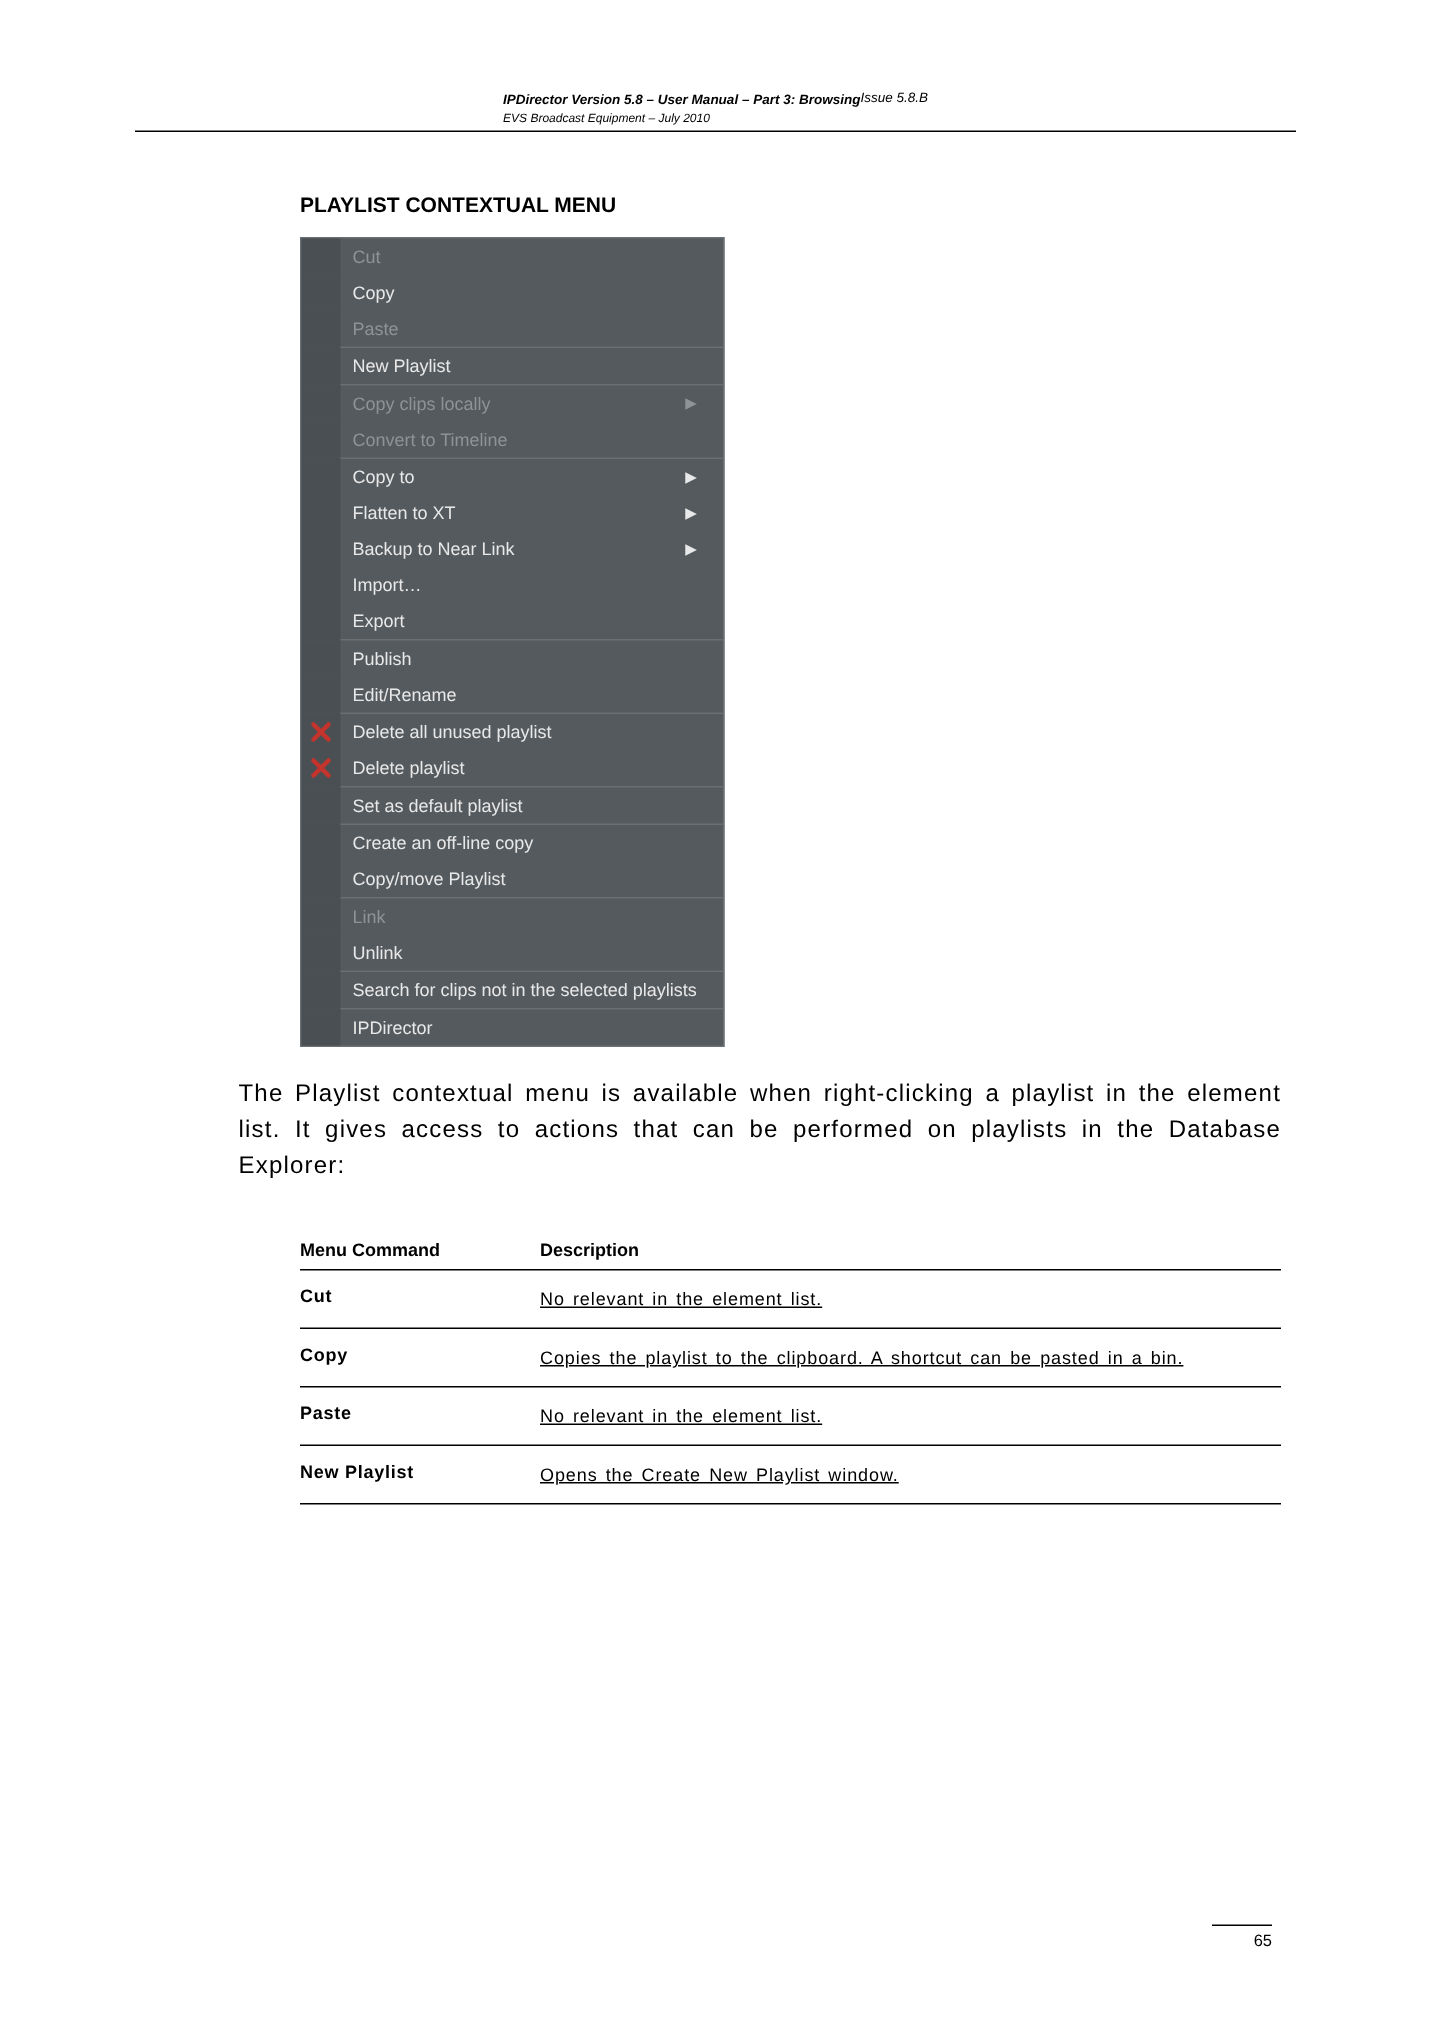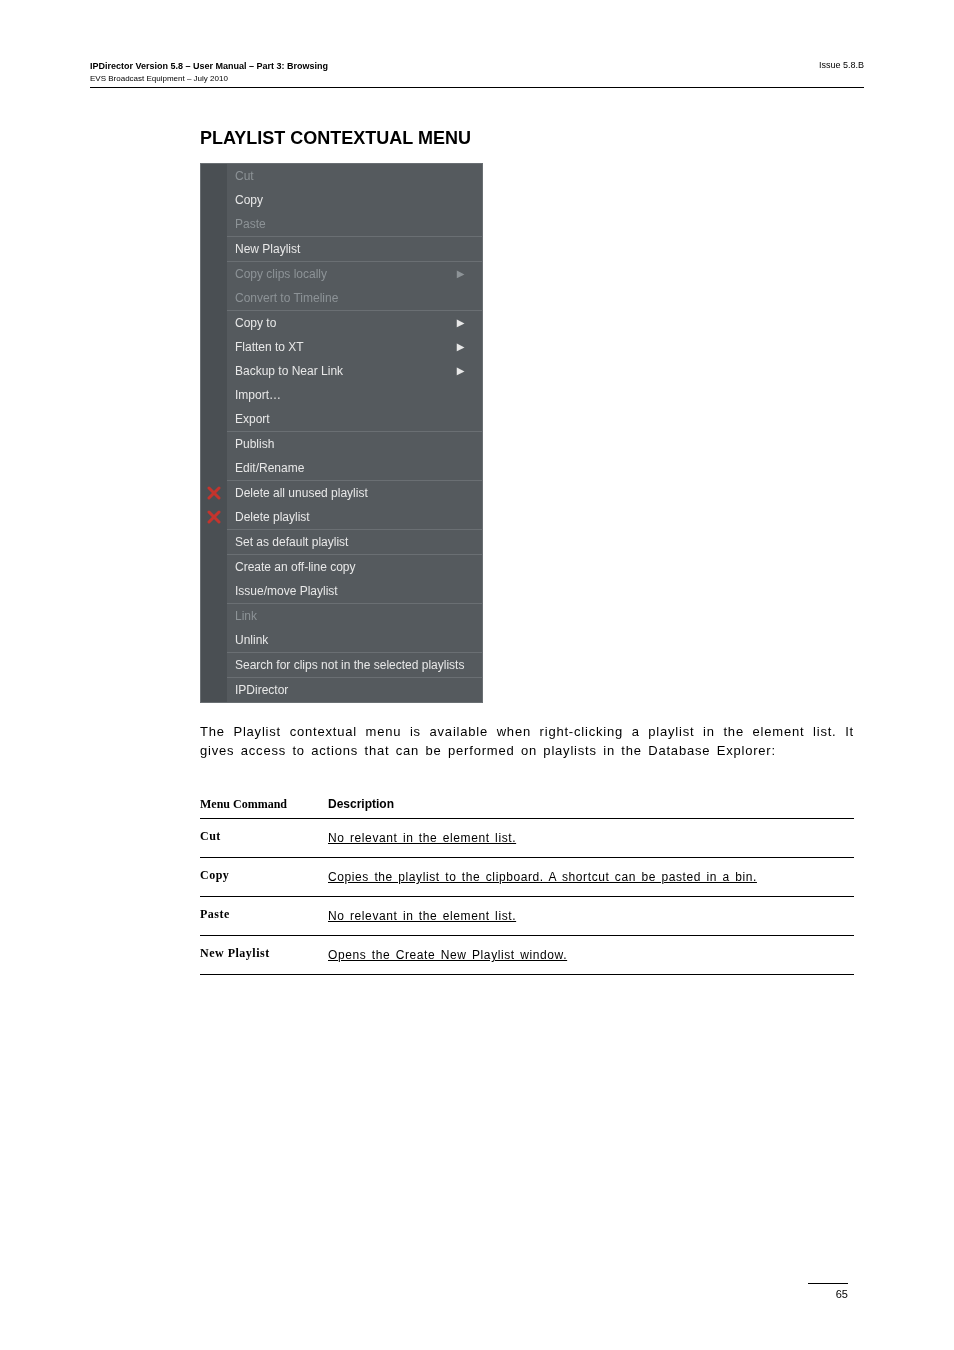--- a/index.html
+++ b/index.html
@@ -9,23 +9,24 @@
     background: #ffffff;
     font-family: Arial, Helvetica, sans-serif;
     color: #333;
     position: relative;
   }
   .page {
     padding: 60px 90px 40px 90px;
   }
   .header-row {
     display: flex;
-    justify-content: space-between;
+    justify-content: center;
     align-items: flex-start;
     margin-bottom: 2px;
+    font-style: italic;
   }
   .header-left {
     font-size: 9px;
     font-weight: bold;
     color: #000;
     line-height: 1.35;
   }
   .header-sub {
     font-size: 8px;
     font-weight: normal;
@@ -36,21 +37,21 @@
     color: #000;
   }
   .hr-top {
     border: none;
     border-top: 1px solid #000;
     margin-top: 2px;
     margin-bottom: 40px;
     width: 100%;
   }
   .section-title {
-    font-size: 18px;
+    font-size: 14px;
     font-weight: bold;
     color: #000;
     margin-left: 110px;
     margin-bottom: 14px;
   }
   .menu-wrap {
     margin-left: 110px;
     margin-bottom: 16px;
   }
   .ctx-menu {
@@ -96,43 +97,43 @@
   .ctx-sep .sep-line {
     flex: 1;
     background: #6a6f73;
   }
   .ctx-arrow {
     font-size: 10px;
     margin-left: 20px;
   }
   .x-icon svg { display: block; }
   .desc {
-    margin-left: 110px;
+    margin-left: 69px;
     margin-right: 10px;
-    font-size: 13px;
+    font-size: 16px;
     color: #000;
     line-height: 1.5;
     text-align: justify;
     letter-spacing: 0.8px;
     word-spacing: 2px;
     margin-bottom: 30px;
   }
   .table {
     margin-left: 110px;
     margin-right: 10px;
     font-size: 12px;
     color: #000;
   }
   .table-head {
     display: flex;
     border-bottom: 1px solid #000;
     padding: 6px 0;
     font-weight: bold;
   }
-  .col-cmd { width: 128px; flex-shrink: 0; font-family: Liberation Serif, serif; }
+  .col-cmd { width: 160px; flex-shrink: 0; }
   .col-desc { flex: 1; }
   .table-row {
     display: flex;
     border-bottom: 1px solid #000;
     padding: 10px 0;
   }
   .table-row .col-cmd {
     font-weight: bold;
     letter-spacing: 0.5px;
   }
@@ -259,21 +260,21 @@
           <div class="ctx-gutter"></div>
           <span class="ctx-label">Set as default playlist</span>
         </div><div class="ctx-sep">
           <div class="sep-gutter"></div>
           <div class="sep-line"></div>
         </div><div class="ctx-row">
           <div class="ctx-gutter"></div>
           <span class="ctx-label">Create an off-line copy</span>
         </div><div class="ctx-row">
           <div class="ctx-gutter"></div>
-          <span class="ctx-label">Issue/move Playlist</span>
+          <span class="ctx-label">Copy/move Playlist</span>
         </div><div class="ctx-sep">
           <div class="sep-gutter"></div>
           <div class="sep-line"></div>
         </div><div class="ctx-row ctx-disabled">
           <div class="ctx-gutter"></div>
           <span class="ctx-label">Link</span>
         </div><div class="ctx-row">
           <div class="ctx-gutter"></div>
           <span class="ctx-label">Unlink</span>
         </div><div class="ctx-sep">

